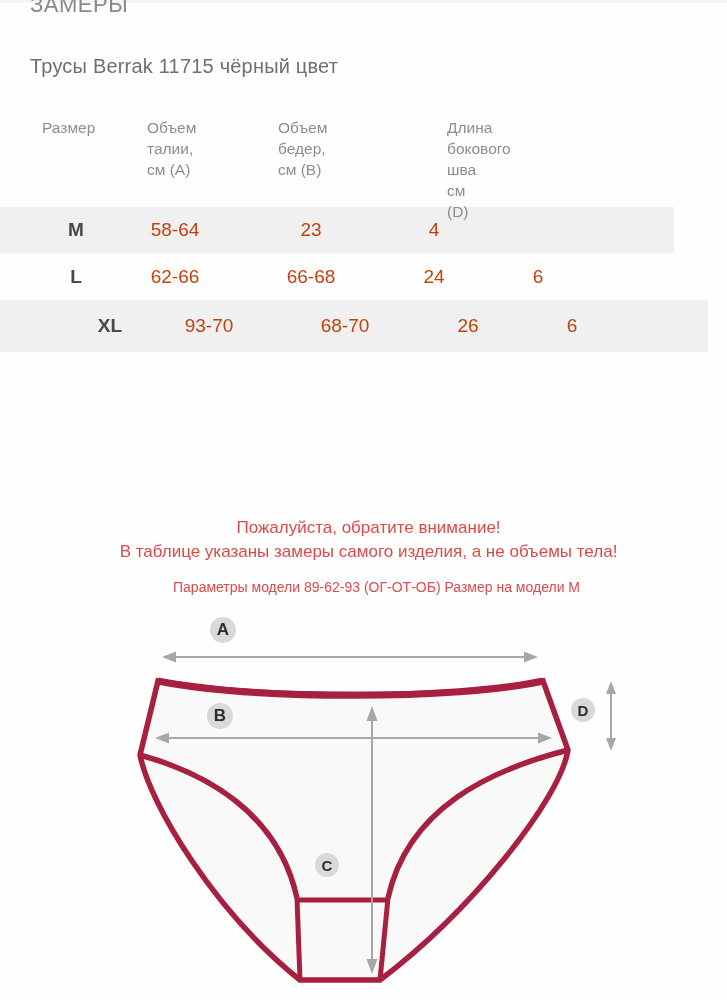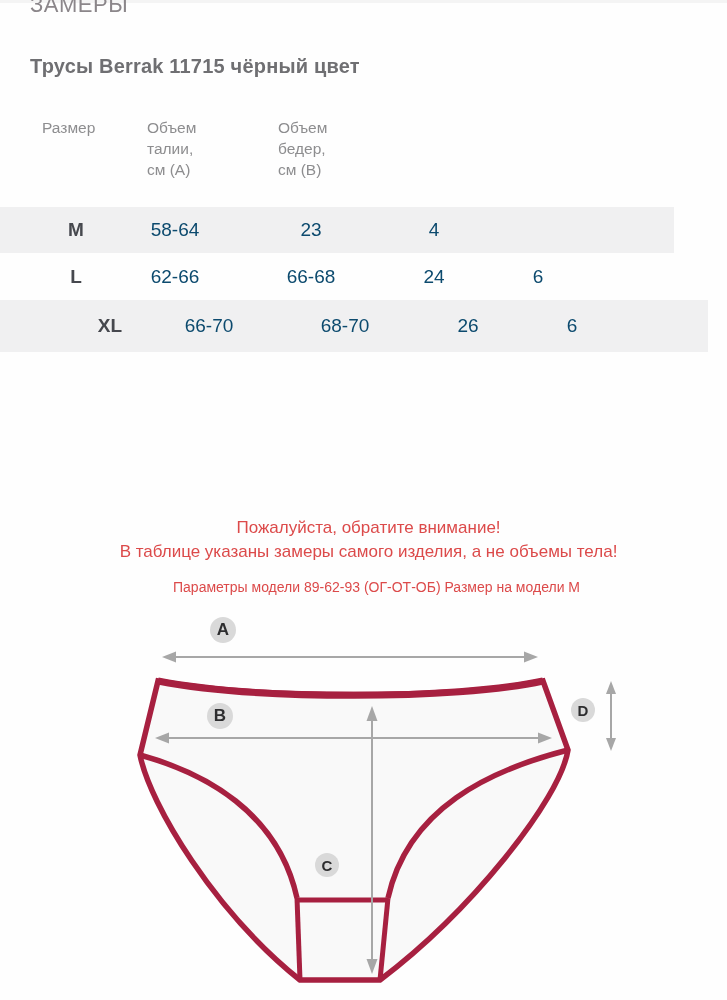--- a/index.html
+++ b/index.html
@@ -7,21 +7,21 @@
     position:relative;width:727px;height:1000px;overflow:hidden;
     background:#fefefe;font-family:"Liberation Sans",sans-serif;
   }
   .top-edge{position:absolute;top:0;left:0;width:727px;height:3px;background:#f4f4f4;}
   .section-label{
     position:absolute;top:-8px;left:30px;
     font-size:22px;letter-spacing:.5px;color:#8b868a;
   }
   .product-title{
     position:absolute;top:55px;left:30px;
-    font-size:20px;font-weight:700;color:#6f6f72;letter-spacing:.2px;
+    font-size:20px;font-weight:400;color:#6f6f72;letter-spacing:.2px;
   }
   
   .size-table{position:absolute;top:110px;left:0;width:727px;}
   .trow{
     display:grid;
     grid-template-columns:30px 92px 106px 166px 80px 128px 1fr;
     width:674px;
   }
   .thead{padding-top:7px;height:90px;}
   .thead .hcell{
@@ -29,21 +29,21 @@
     white-space:pre-line;
   }
   .h-c1{padding-left:12px;}
   .h-c2{padding-left:25px;}
   .h-c3{padding-left:50px;}
   .h-c4{padding-left:11px;}
   .h-c5{padding-left:53px;}
   .vrow{align-items:center;}
   .vrow .cell{
     display:flex;align-items:center;justify-content:center;
-    font-size:19px;color:#0c4a6e;
+    font-size:19px;color:#c2410c;
   }
   .vrow .size-cell{font-weight:700;color:#46484e;font-size:19px;}
   .row-m{height:46px;}
   .row-l{height:47px;}
   .row-xl{height:52px;padding-left:34px;}
   .striped{background:#f0f0f1;}
   
   .notice{
     position:absolute;top:492px;left:0;width:727px;
     text-align:center;color:#dc4a4a;margin-top:24px;
@@ -75,20 +75,23 @@
   <div class="size-table">
     <div class="trow thead">
       <div></div>
       <div class="hcell h-c1">Размер</div>
       <div class="hcell h-c2">Объем
 талии,
 см (A)</div>
       <div class="hcell h-c3">Объем
 бедер,
 см (B)</div>
+      <div class="hcell h-c5">Длина
+бокового шва
+см (D)</div>
       <div></div>
     </div>
 
     <div class="trow vrow row-m striped">
       <div></div>
       <div class="cell size-cell">M</div>
       <div class="cell">58-64</div>
       <div class="cell">23</div>
       <div class="cell">4</div>
       <div></div>
@@ -100,21 +103,21 @@
       <div class="cell">62-66</div>
       <div class="cell">66-68</div>
       <div class="cell">24</div>
       <div class="cell">6</div>
       <div></div>
     </div>
 
     <div class="trow vrow row-xl striped">
       <div></div>
       <div class="cell size-cell">XL</div>
-      <div class="cell">66-70</div>
+      <div class="cell">93-70</div>
       <div class="cell">68-70</div>
       <div class="cell">26</div>
       <div class="cell">6</div>
       <div></div>
     </div>
   </div>
 
   <div class="notice">
     <div class="notice-line">Пожалуйста, обратите внимание!</div>
     <div class="notice-line">В таблице указаны замеры самого изделия, а не объемы тела!</div>

